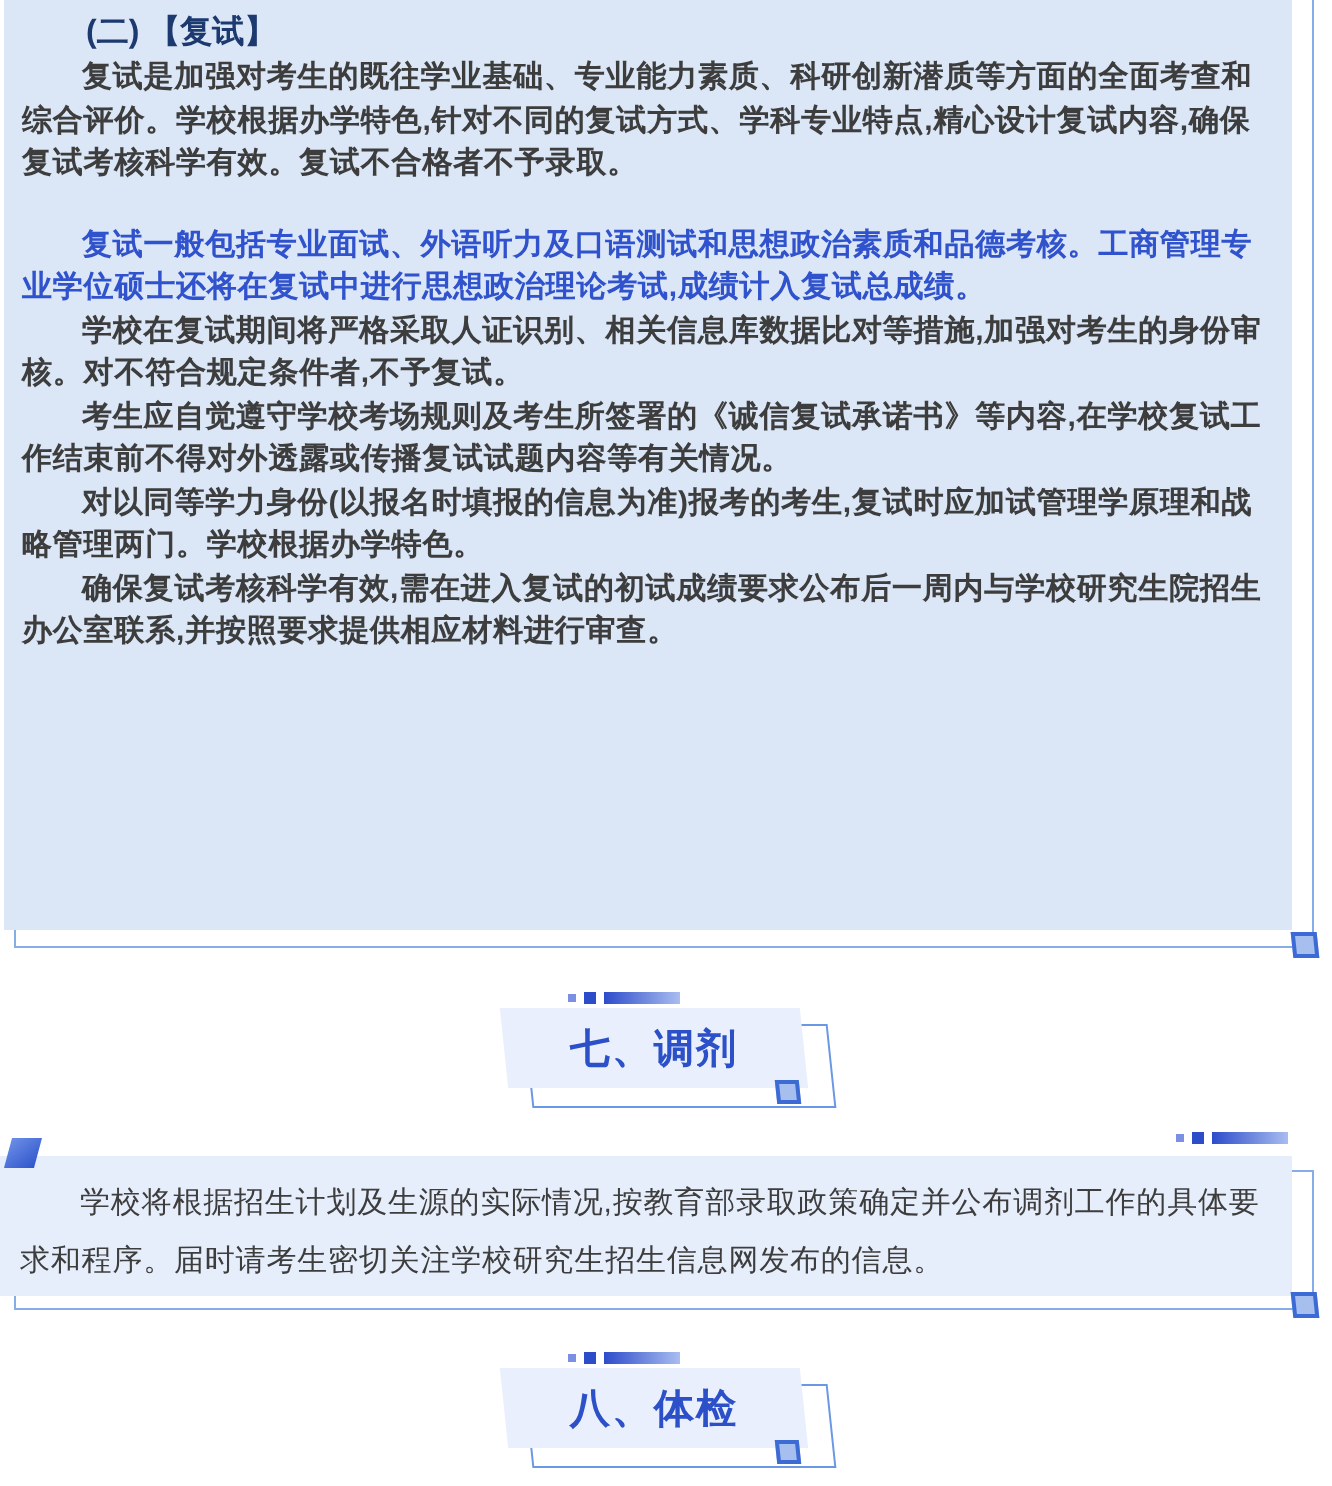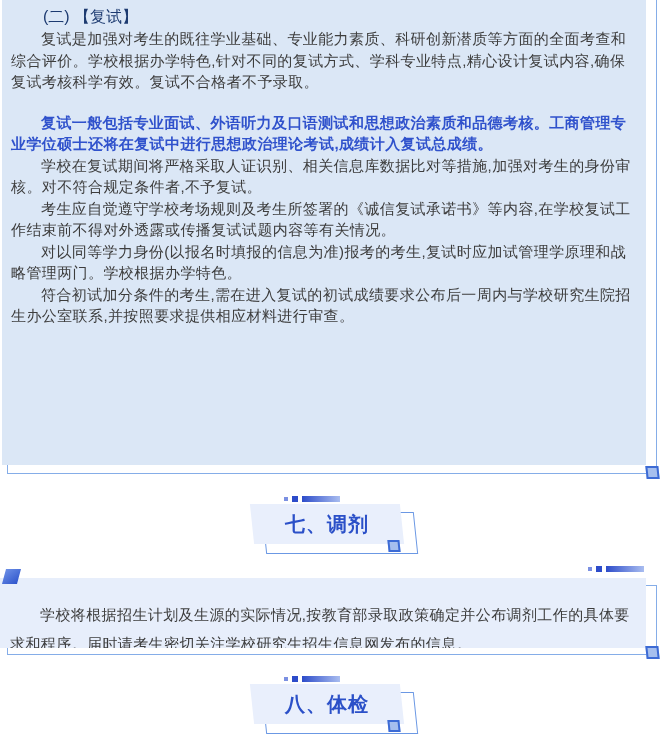--- a/index.html
+++ b/index.html
@@ -11,25 +11,26 @@
   
   .offset-border{
     position:absolute;border:1px solid #85ade8;background:transparent;z-index:1;
   }
   #main-offset{left:7px;top:-6px;width:648px;height:478px;}
   .panel{
     position:absolute;background:#dbe7f6;z-index:2;box-sizing:border-box;overflow:hidden;
   }
   #main-panel{left:2px;top:-4px;width:644px;height:469px;padding:10px 9px 8px 9px;}
   #main-panel h3{
-    margin:0;font-size:16px;line-height:22px;color:#1c3a70;font-weight:normal;text-indent:2em;
+    margin:0;font-size:16px;line-height:22px;color:#1c3a70;font-weight:bold;text-indent:2em;
   }
   #main-panel p{
     margin:0;font-size:15px;line-height:21.5px;color:#3d3d3d;text-indent:2em;
     letter-spacing:0.4px;
+    font-weight:bold;
   }
   #main-panel p.em{color:#3052cc;font-weight:bold;margin-top:19px;}
   
   .corner-handle{
     position:absolute;width:9px;height:9px;background:#a6bfee;border:2px solid #3d6bd5;
     transform:skewX(6deg);z-index:3;
   }
   #main-handle{left:646px;top:466px;}
   
   .fancy-header{position:absolute;width:170px;height:62px;z-index:2;}
@@ -56,39 +57,39 @@
   .hdr-handle{
     position:absolute;left:138px;top:45px;width:8px;height:8px;background:#a6bfee;
     border:2px solid #3d6bd5;transform:skewX(6deg);z-index:3;
   }
   
   #tiaoji-accent{
     position:absolute;left:4px;top:569px;width:15px;height:15px;z-index:3;
     background:linear-gradient(135deg,#6c8fe6,#2f55cc);transform:skew(-15deg);
   }
   #tiaoji-offset{left:7px;top:585px;width:648px;height:68px;}
-  #tiaoji-panel{left:0;top:578px;width:646px;height:70px;background:#e7eefb;padding:22px 10px;}
+  #tiaoji-panel{left:0;top:578px;width:646px;height:70px;background:#e7eefb;padding:9px 10px;}
   #tiaoji-panel p{
     margin:0;font-size:15px;line-height:29px;color:#3d3d3d;text-indent:2em;letter-spacing:0.4px;
   }
   #tiaoji-deco{left:588px;top:566px;z-index:4;}
   #tiaoji-handle{left:646px;top:646px;}
 </style>
 </head>
 <body>
 
 <div class="offset-border" id="main-offset"></div>
 <div class="panel" id="main-panel">
   <h3>(二) 【复试】</h3>
   <p>复试是加强对考生的既往学业基础、专业能力素质、科研创新潜质等方面的全面考查和综合评价。学校根据办学特色,针对不同的复试方式、学科专业特点,精心设计复试内容,确保复试考核科学有效。复试不合格者不予录取。</p>
   <p class="em">复试一般包括专业面试、外语听力及口语测试和思想政治素质和品德考核。工商管理专业学位硕士还将在复试中进行思想政治理论考试,成绩计入复试总成绩。</p>
   <p>学校在复试期间将严格采取人证识别、相关信息库数据比对等措施,加强对考生的身份审核。对不符合规定条件者,不予复试。</p>
   <p>考生应自觉遵守学校考场规则及考生所签署的《诚信复试承诺书》等内容,在学校复试工作结束前不得对外透露或传播复试试题内容等有关情况。</p>
   <p>对以同等学力身份(以报名时填报的信息为准)报考的考生,复试时应加试管理学原理和战略管理两门。学校根据办学特色。</p>
-  <p>符合初试加分条件的考生,需在进入复试的初试成绩要求公布后一周内与学校研究生院招生办公室联系,并按照要求提供相应材料进行审查。</p>
+  <p>确保复试考核科学有效,需在进入复试的初试成绩要求公布后一周内与学校研究生院招生办公室联系,并按照要求提供相应材料进行审查。</p>
 </div>
 <div class="corner-handle" id="main-handle"></div>
 
 <div class="fancy-header" id="header-seven">
   <div class="hdr-deco">
     <div class="deco-dot1"></div>
     <div class="deco-dot2"></div>
     <div class="deco-bar"></div>
   </div>
   <div class="hdr-outline"></div>

